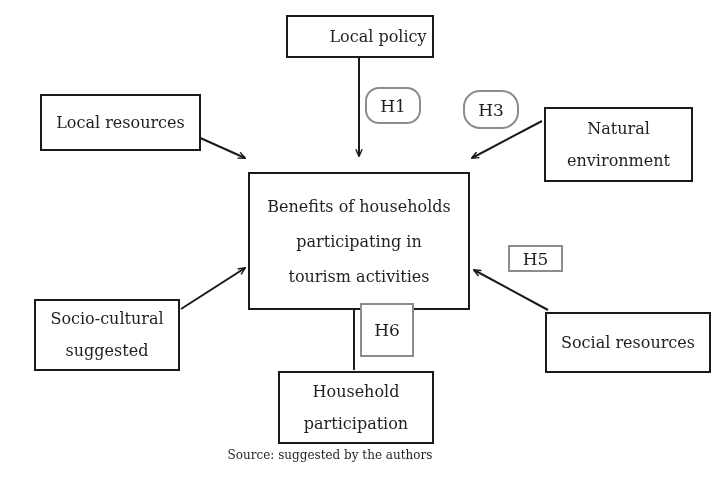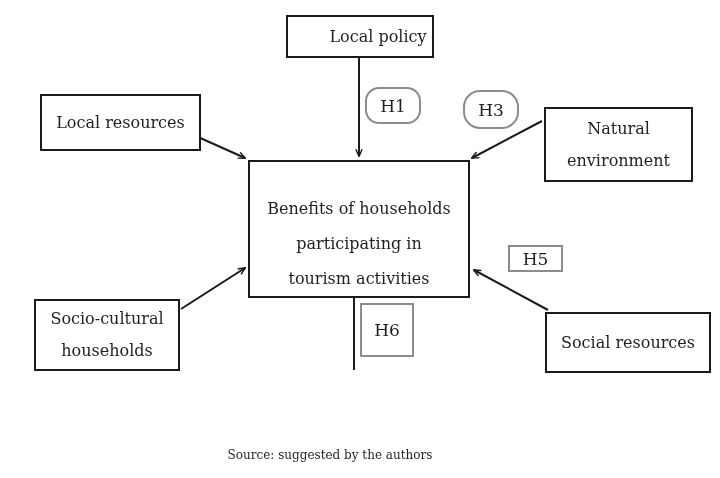--- a/index.html
+++ b/index.html
@@ -54,21 +54,21 @@
     top: 448px;
     width: 360px;
     text-align: center;
     font-size: 12px;
   }
 
   
   #node-local-policy        { left:286px; top:15px;  width:148px; height:43px;padding-left:36px; }
   #node-local-resources     { left:8px;   top:94px;  width:161px; height:57px;margin-left:32px; }
   #node-natural-environment { left:544px; top:79px;  width:149px; height:75px;margin-top:28px; }
-  #node-center              { left:248px; top:160px; width:222px; height:138px;align-items:flex-end; }
+  #node-center              { left:248px; top:172px; width:222px; height:138px; }
   #node-socio-cultural      { left:34px;  top:299px; width:146px; height:72px; }
   #node-social-resources    { left:545px; top:312px; width:166px; height:61px; }
   #node-household           { left:278px; top:371px; width:156px; height:73px; }
 
   #hyp-h1 { left:365px; top:87px;  width:56px; height:37px;border-radius:14px; }
   #hyp-h2 { left:206px; top:96px;  width:59px; height:39px; }
   #hyp-h3 { left:463px; top:90px;  width:56px; height:39px;border-radius:17px; }
   #hyp-h4 { left:160px; top:248px; width:58px; height:41px; }
   #hyp-h5 { left:508px; top:245px; width:55px; height:27px; }
   #hyp-h6 { left:360px; top:303px; width:54px; height:54px; }
@@ -106,27 +106,31 @@
   </div>
 
   <div class="node center" id="node-center">
     <span>Benefits of households
 participating in
 tourism activities</span>
   </div>
 
   <div class="node" id="node-socio-cultural">
     <span>Socio-cultural
-households</span>
+suggested</span>
   </div>
 
   <div class="node" id="node-social-resources">
     <span>Social resources</span>
   </div>
 
+  <div class="node" id="node-household">
+    <span>Household
+participation</span>
+  </div>
 
   <div class="hyp" id="hyp-h1">
     <span>H1</span>
   </div>
   <div class="hyp" id="hyp-h3">
     <span>H3</span>
   </div>
   <div class="hyp" id="hyp-h5">
     <span>H5</span>
   </div>

